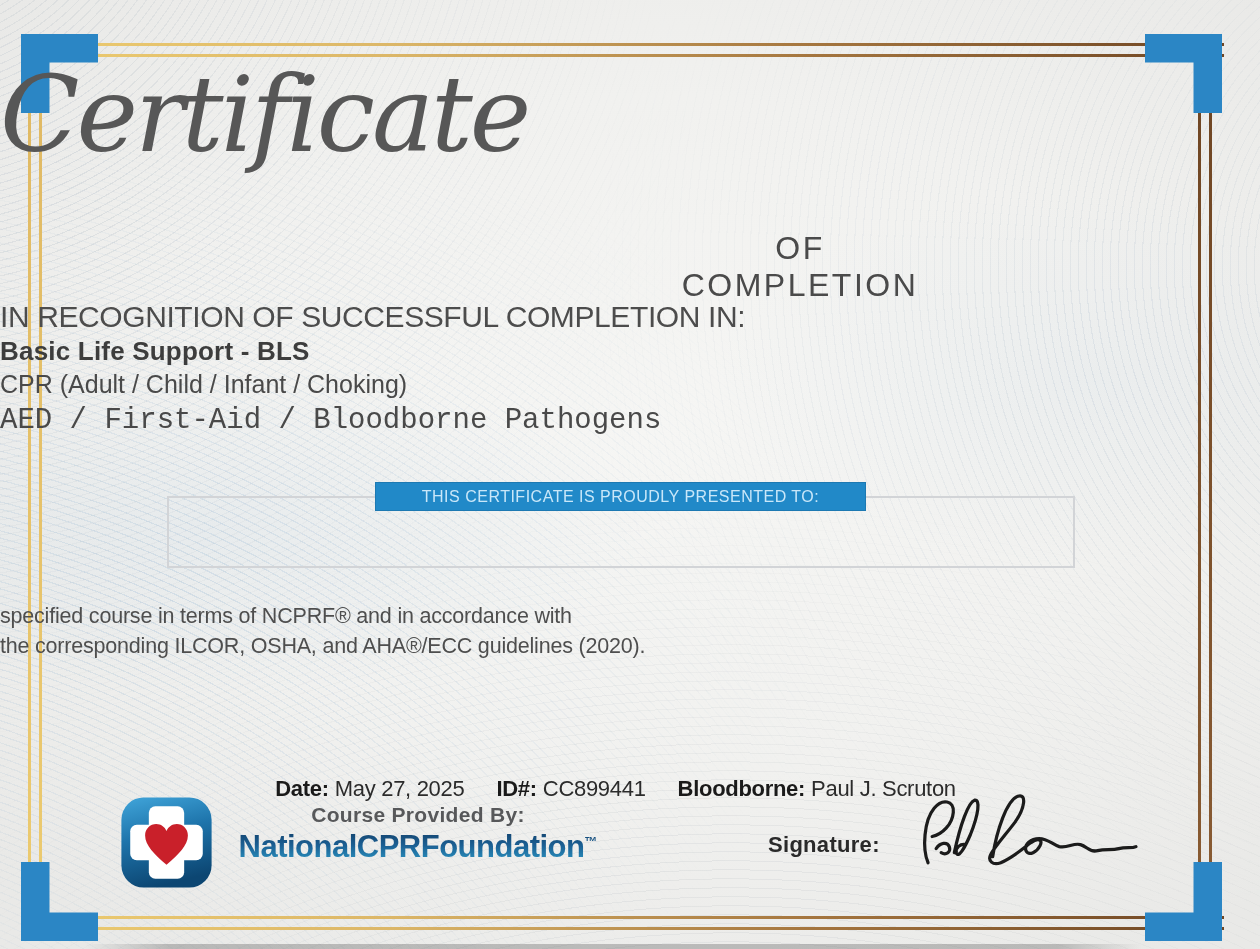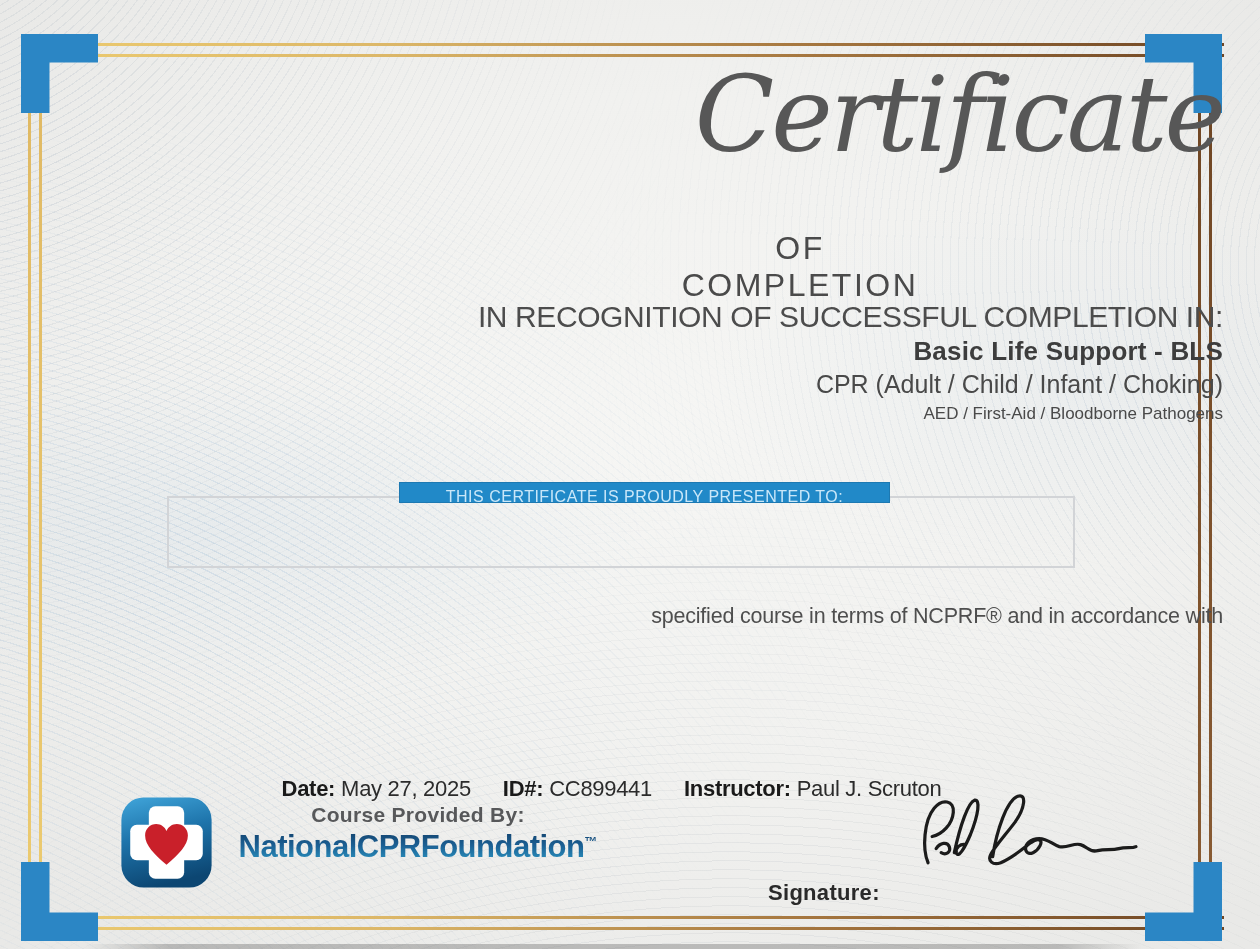--- a/index.html
+++ b/index.html
@@ -58,67 +58,67 @@
   .fl.v.r-inner { left:1198px; background:linear-gradient(180deg,#6e4523,#8a5c33); }
 
   
   .corner { position:absolute; width:77px; height:79px; background:#2b86c5; }
   .corner.tl { left:21px;  top:34px;  clip-path:polygon(0 0,100% 0,100% 36%,37% 36%,37% 100%,0 100%); }
   .corner.tr { left:1145px;top:34px;  clip-path:polygon(0 0,100% 0,100% 100%,63% 100%,63% 36%,0 36%); }
   .corner.bl { left:21px;  top:862px; clip-path:polygon(0 0,37% 0,37% 64%,100% 64%,100% 100%,0 100%); }
   .corner.br { left:1145px;top:862px; clip-path:polygon(63% 0,100% 0,100% 100%,0 100%,0 64%,63% 64%); }
 
   
-  .center-col { position:absolute; left:0; right:37px; text-align:right; }
+  .center-col { position:absolute; left:0; right:29px; text-align:left; }
 
   .title-script {
     top:58px;
     font-family:"DejaVu Serif", serif; font-style:italic; font-weight:normal;
     font-size:104px; letter-spacing:-3px; color:#575757; line-height:1.1;
   }
   .subtitle {
     position:absolute; left:652px; top:230px; width:296px; text-align:center;
     font-size:32px; letter-spacing:2.5px; color:#4a4a4a;
   }
 
   .recognition { top:300px; font-size:30px; letter-spacing:-.4px; color:#4c4c4c; }
   .course      { top:336px; font-size:26px; font-weight:bold; color:#3d3d3d; letter-spacing:.2px; }
   .course-l1   { top:370px; font-size:25px; color:#494949; }
-  .course-l2   { top:404px; font-size:17px; color:#494949; }
+  .course-l2   { top:404px; font-size:29px; color:#494949;font-family:Liberation Mono, monospace; }
 
   .name-box {
     position:absolute; left:167px; top:496px; width:908px; height:72px;
     border:2px solid #d2d4d7;
   }
   .banner {
-    position:absolute; left:375px; top:482px; width:491px; height:21px;
+    position:absolute; left:375px; top:482px; width:491px; height:29px;
     background:#2189c8; border:1px solid #1d79b2;
     color:#c9e7f9; font-size:16px; letter-spacing:.5px;
-    line-height:27px; text-align:center;margin-left:24px;
+    line-height:27px; text-align:center;
   }
   .recipient { top:521px; font-size:30px; font-weight:bold; letter-spacing:.5px; color:#1b1b1b; }
 
   .body-text { top:602px; font-size:21.5px; line-height:29.5px; color:#4e4e4e; letter-spacing:-.2px; }
 
   .details { top:740px; display:flex; justify-content:center; gap:32px; font-size:22px; color:#2b2b2b; letter-spacing:-.3px;margin-top:36px; }
   .details .lbl { font-weight:bold; color:#1a1a1a; margin-right:6px; }
 
   .logo { position:absolute; left:120px; top:796px; width:93px; height:93px; }
   .provider-col { position:absolute; left:224px; top:803px; width:388px; text-align:center; }
   .provider-label { font-size:21px; font-weight:bold; color:#57585a; letter-spacing:.3px; }
   .brand {
     margin-top:2px; font-size:31px; font-weight:bold; letter-spacing:-.5px;
     background:linear-gradient(180deg,#123f68 0%,#1b5f93 45%,#2e9ec9 100%);
     -webkit-background-clip:text; background-clip:text;
     color:transparent;
     display:inline-block; line-height:1.15;text-align:center;
   }
   .brand .tm { font-size:13px; vertical-align:super; letter-spacing:0; }
 
-  .sig-label { position:absolute; left:768px; top:832px; font-size:22px; font-weight:bold; color:#2a2a2a; letter-spacing:.3px;margin-top:48px; }
+  .sig-label { position:absolute; left:768px; top:832px; font-size:22px; font-weight:bold; color:#2a2a2a; letter-spacing:.3px; }
   .sig-svg { position:absolute; left:920px; top:786px; width:222px; height:96px; }
 </style>
 </head>
 <body>
 
 <div class="stage">
 
   <div class="bgl w1"></div>
   <div class="bgl w2"></div>
   <div class="bgl w3"></div>
@@ -145,26 +145,27 @@
   <div class="center-col course">Basic Life Support - BLS</div>
   <div class="center-col recognition">IN RECOGNITION OF SUCCESSFUL COMPLETION IN:</div>
   <div class="center-col course-l1">CPR (Adult / Child / Infant / Choking)</div>
   <div class="center-col course-l2">AED / First-Aid / Bloodborne Pathogens</div>
 
   <div class="name-box"></div>
   <div class="banner">THIS CERTIFICATE IS PROUDLY PRESENTED TO:</div>
 
   <div class="center-col body-text">
     <div>specified course in terms of NCPRF®  and in accordance with</div>
+    <div>the corresponding ILCOR, OSHA, and AHA®/ECC guidelines (2020).</div>
   </div>
 
   <div class="center-col details">
     <span><span class="lbl">Date:</span><span>May 27, 2025</span></span>
     <span><span class="lbl">ID#:</span><span>CC899441</span></span>
-    <span><span class="lbl">Instructor:</span><span>Paul J. Scruton</span></span>
+    <span><span class="lbl">Bloodborne:</span><span>Paul J. Scruton</span></span>
   </div>
 
   <svg class="logo" viewBox="0 0 100 100" aria-hidden="true">
     <defs>
       <linearGradient id="lgrad" x1="0.1" y1="0" x2="0.35" y2="1">
         <stop offset="0" stop-color="#3fa3d8"></stop>
         <stop offset="0.45" stop-color="#1e74ab"></stop>
         <stop offset="1" stop-color="#0c4672"></stop>
       </linearGradient>
     </defs>

